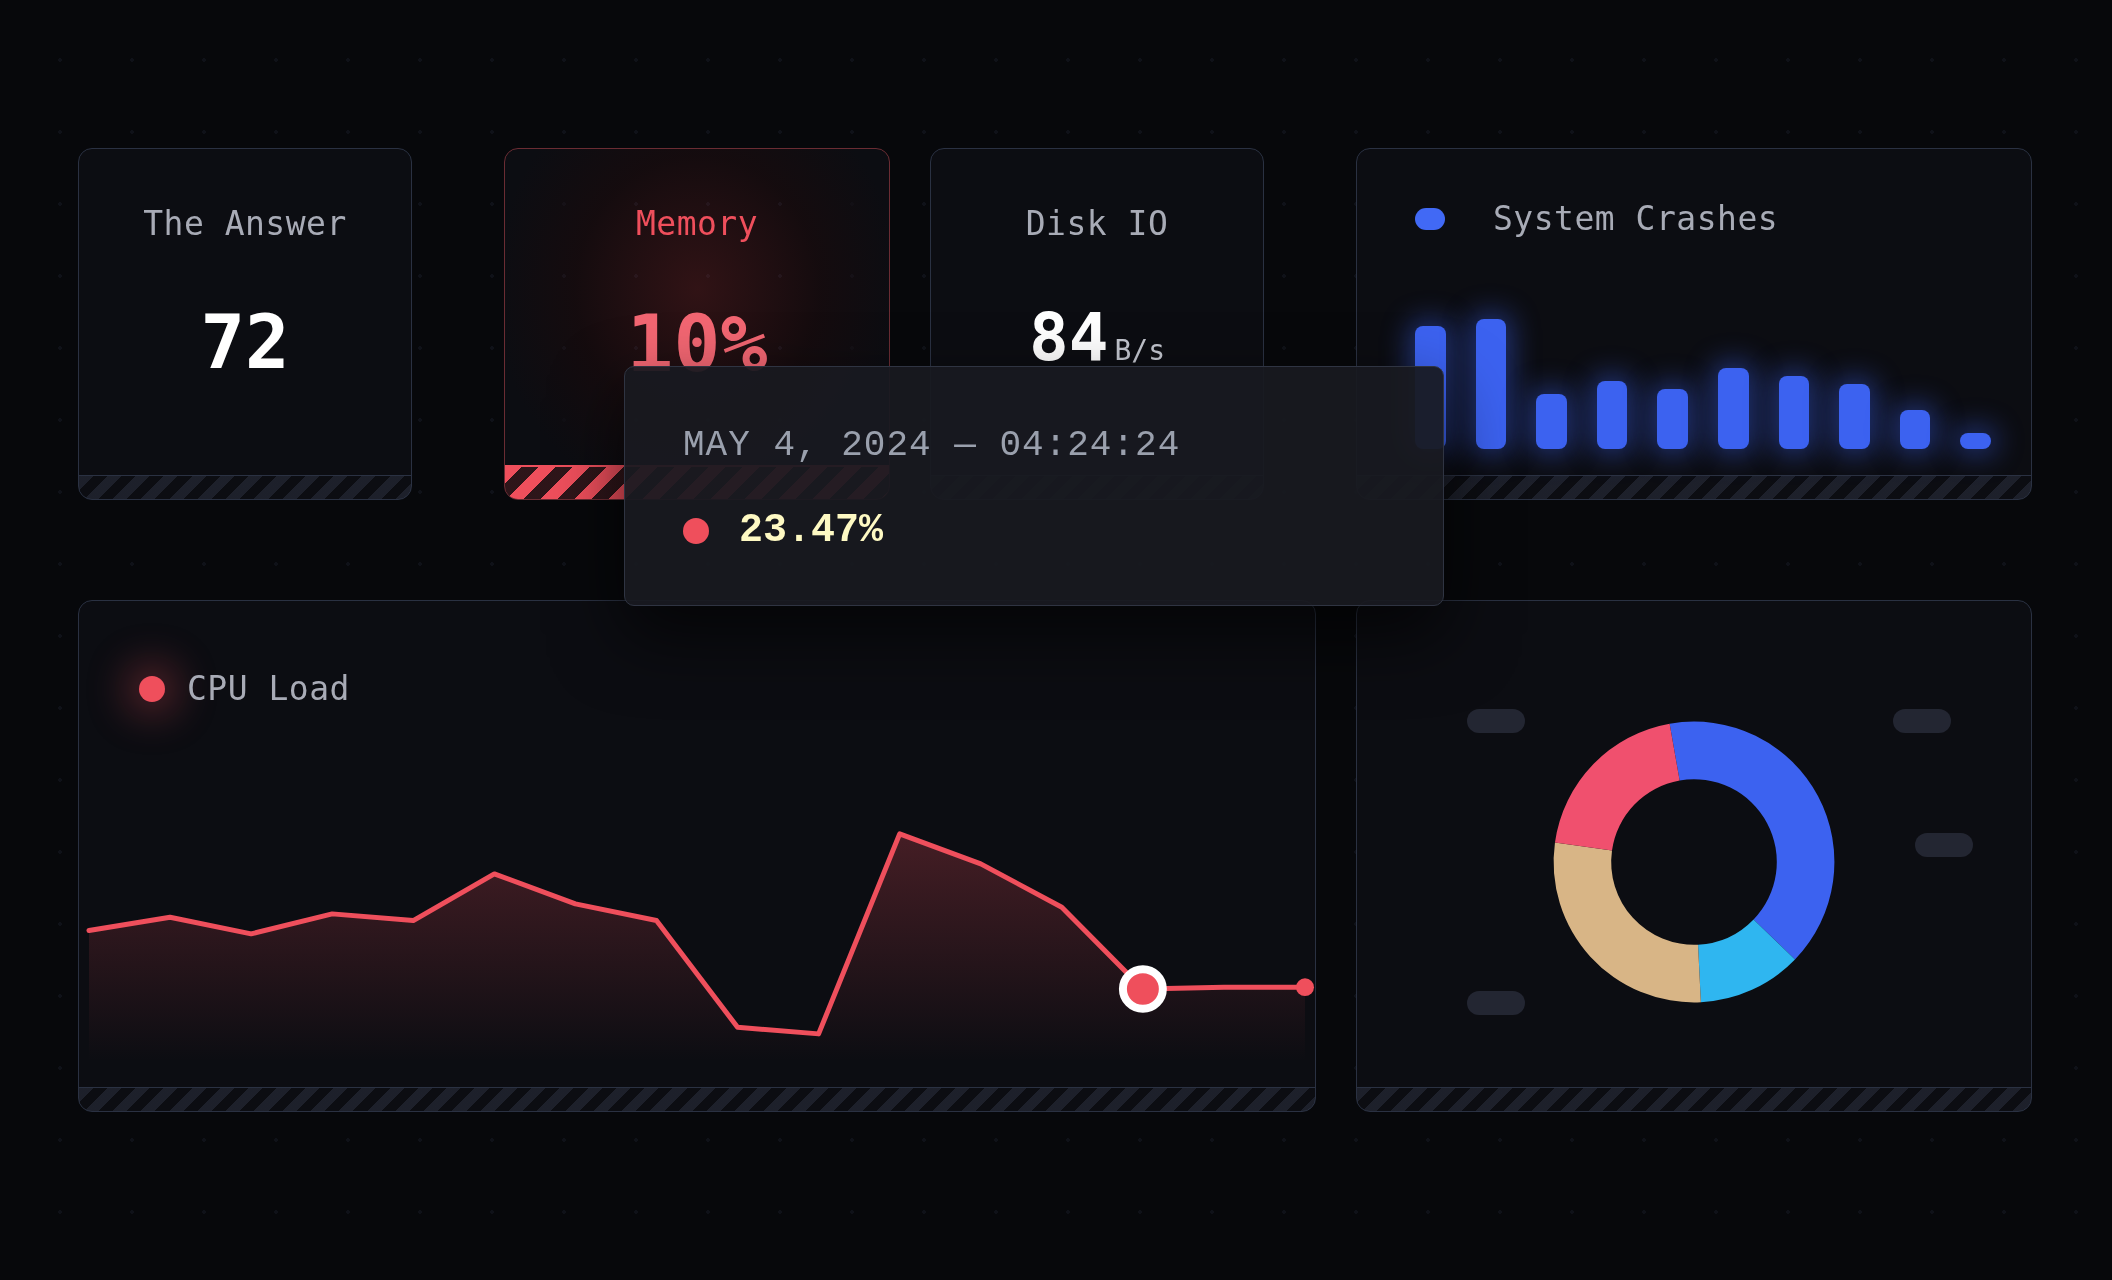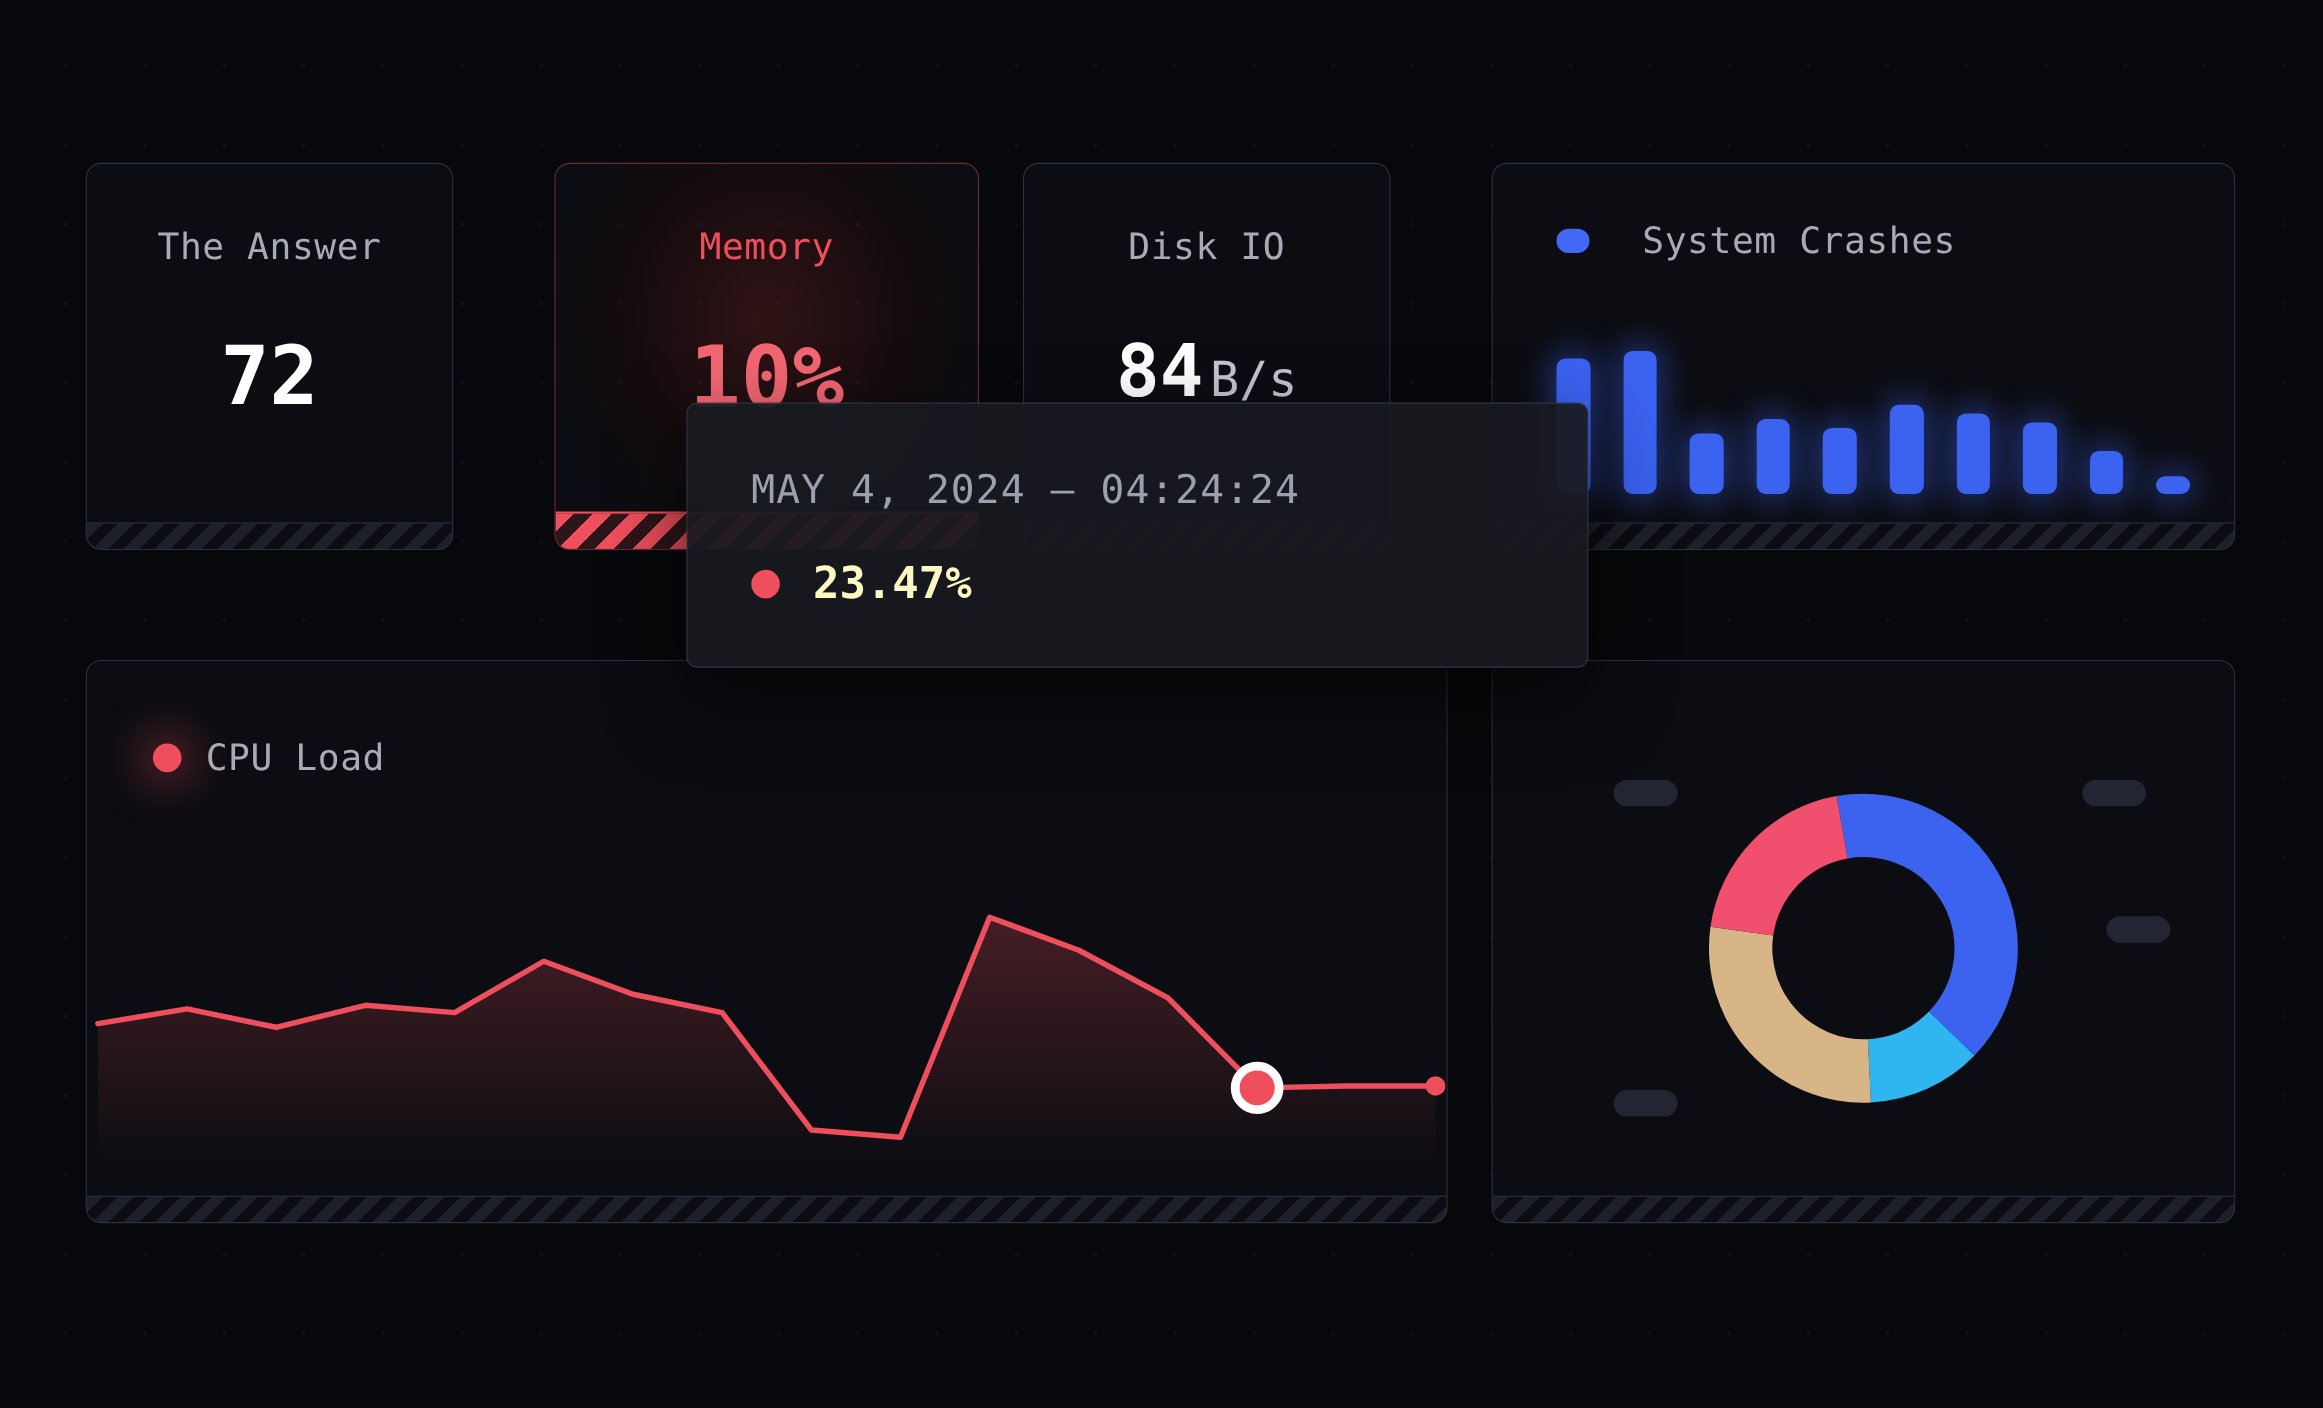--- a/index.html
+++ b/index.html
@@ -61,21 +61,21 @@
     font-size: 74px;
     font-weight: 600;
   }
   .value-mid {
     color: #ffffff;
     font-size: 66px;
     font-weight: 600;
   }
   .unit {
     color: #c3c6cf;
-    font-size: 44px;
+    font-size: 28px;
     font-weight: 500;
     margin-left: 6px;
   }
 
   
   .stat { width: 334px; height: 352px; }
   #card-answer { left: 0;    top: 0; }
   #card-memory { left: 426px; top: 0; width: 386px; }
   #card-diskio { left: 852px; top: 0; }
 
@@ -150,20 +150,21 @@
   .tooltip {
     position: absolute;
     left: 624px; top: 366px;
     width: 820px;
     padding: 58px 58px 52px 58px;
     background: rgba(24,26,32,0.94);
     border: 1.5px solid #2f3442;
     border-radius: 10px;
     box-shadow: 0 30px 70px rgba(0,0,0,0.65);
     z-index: 50;
+    font-family: Liberation Mono, monospace;
   }
   .tooltip .tt-head {
     font-size: 36px;
     color: #9aa0ad;
     letter-spacing: 1px;
     font-weight: 500;
   }
   .tooltip .tt-row {
     margin-top: 42px;
     display: flex; align-items: center; gap: 30px;

